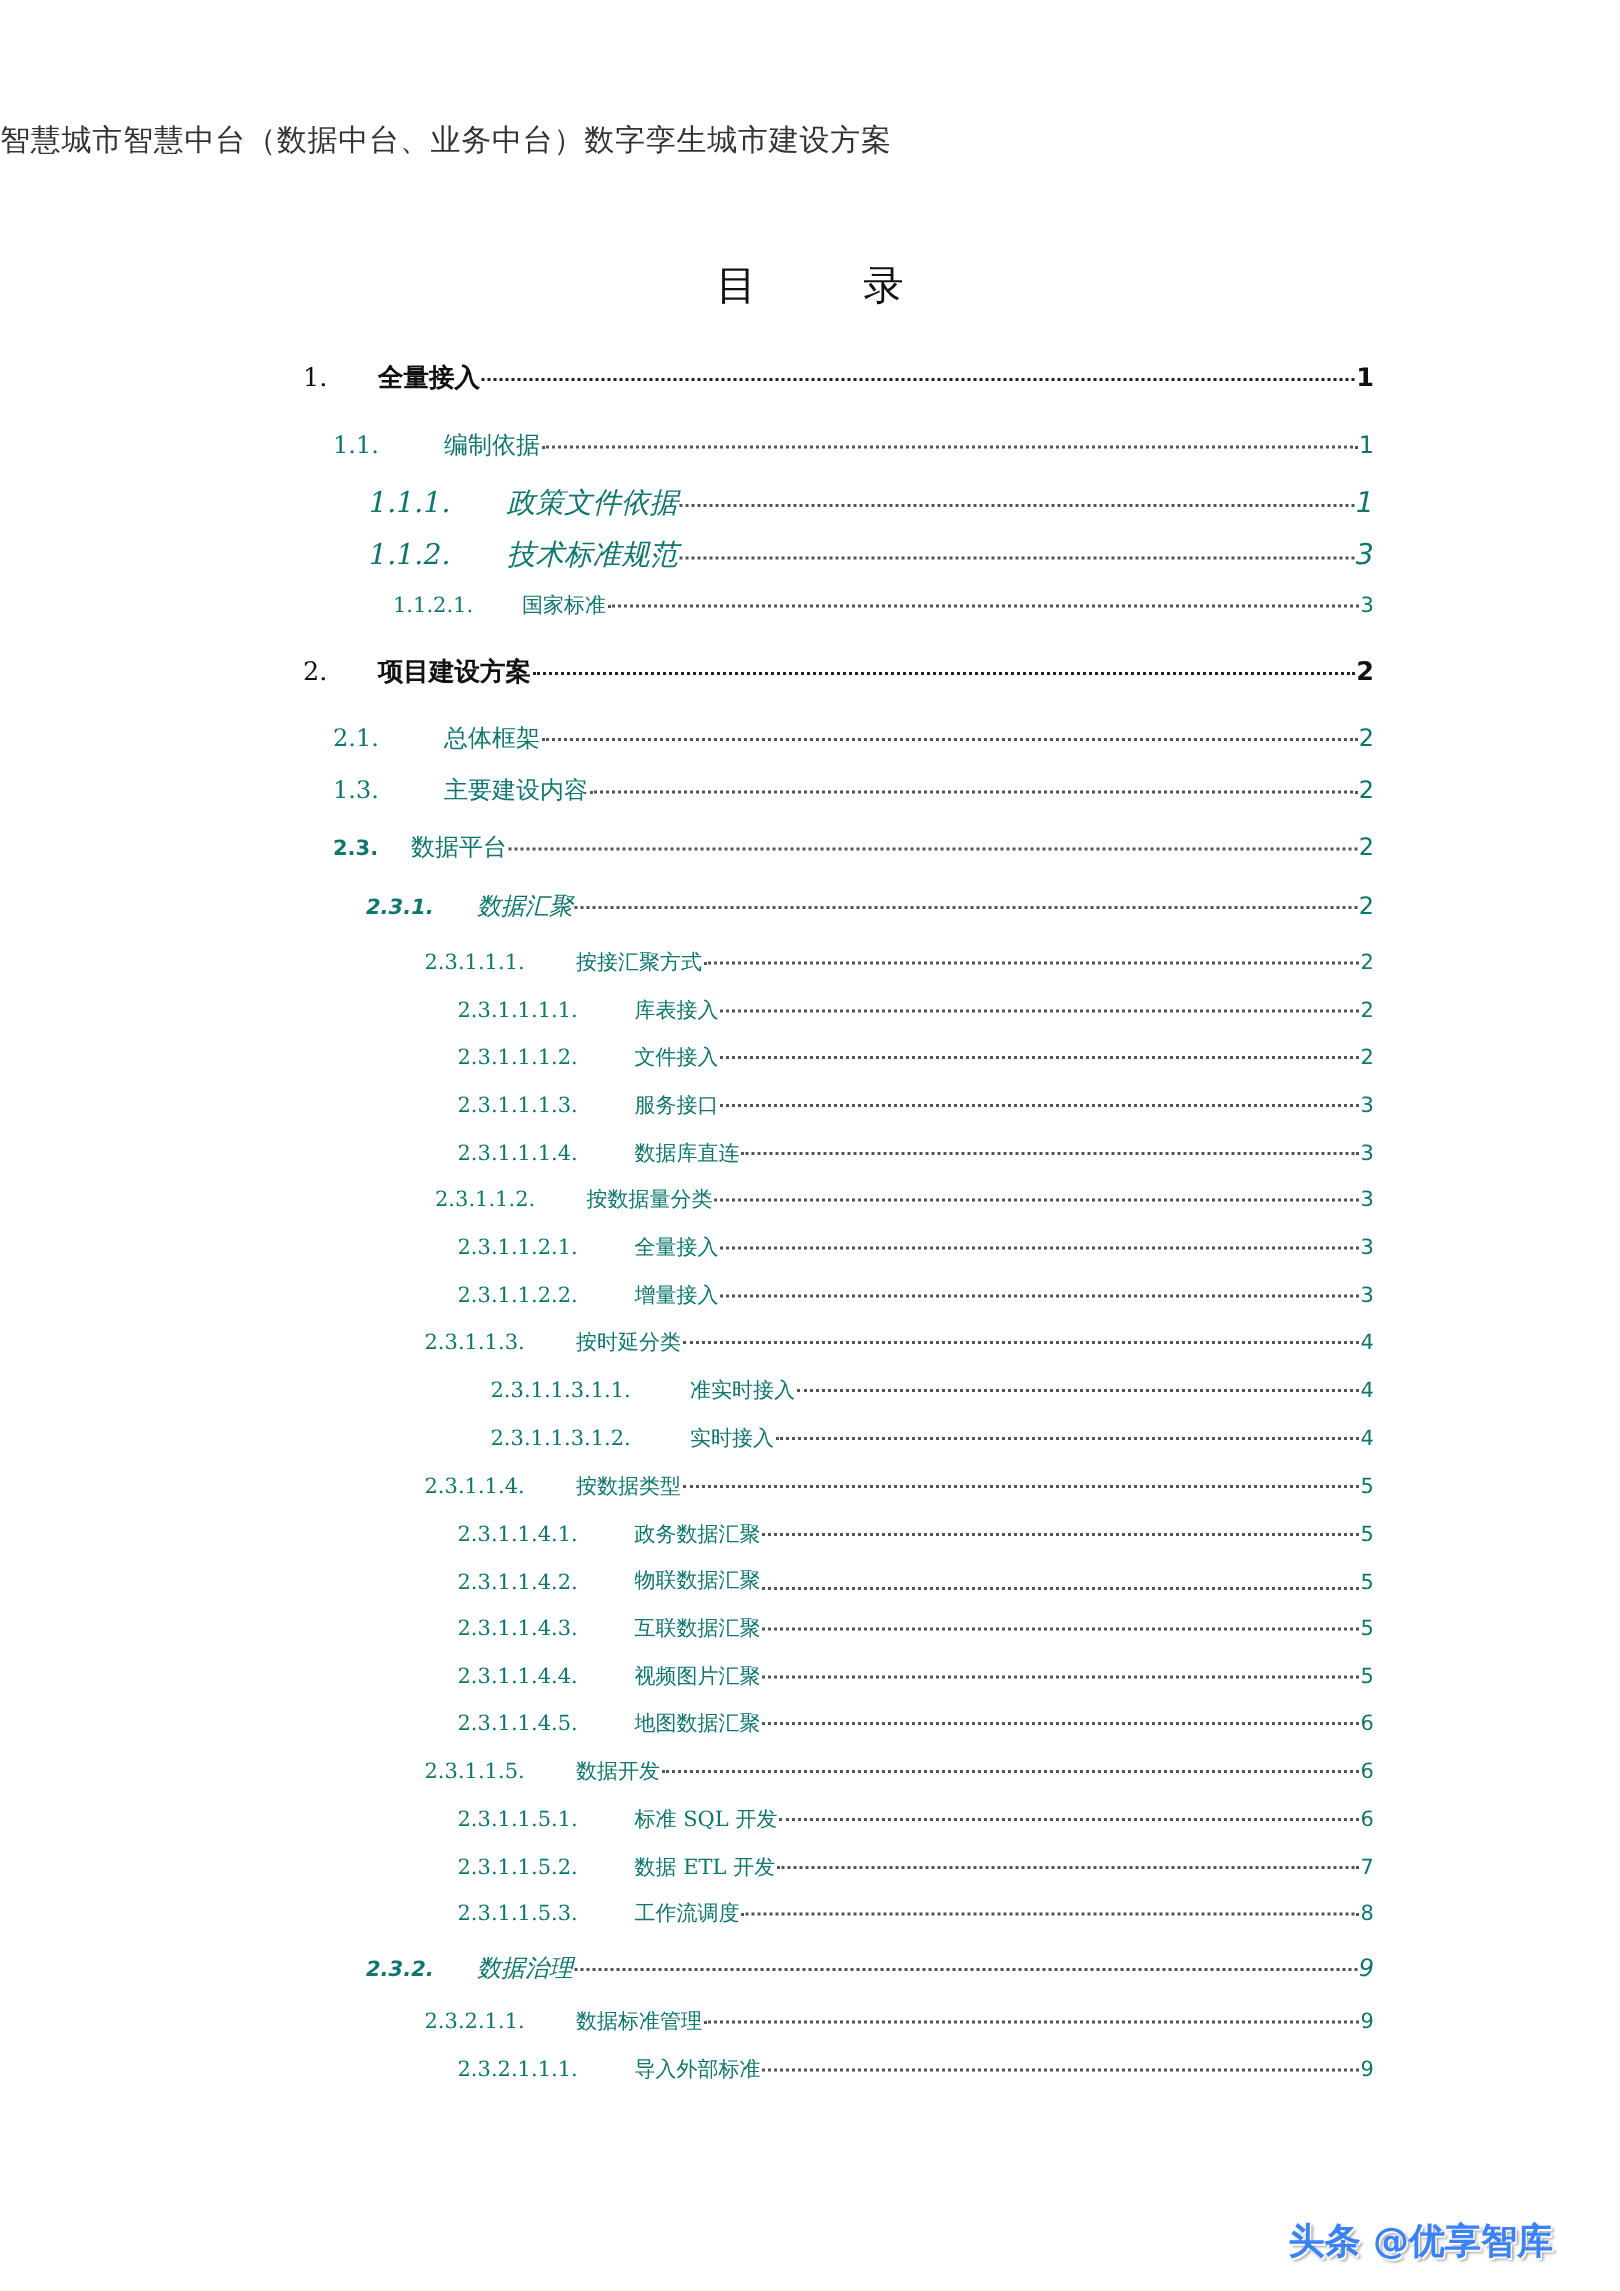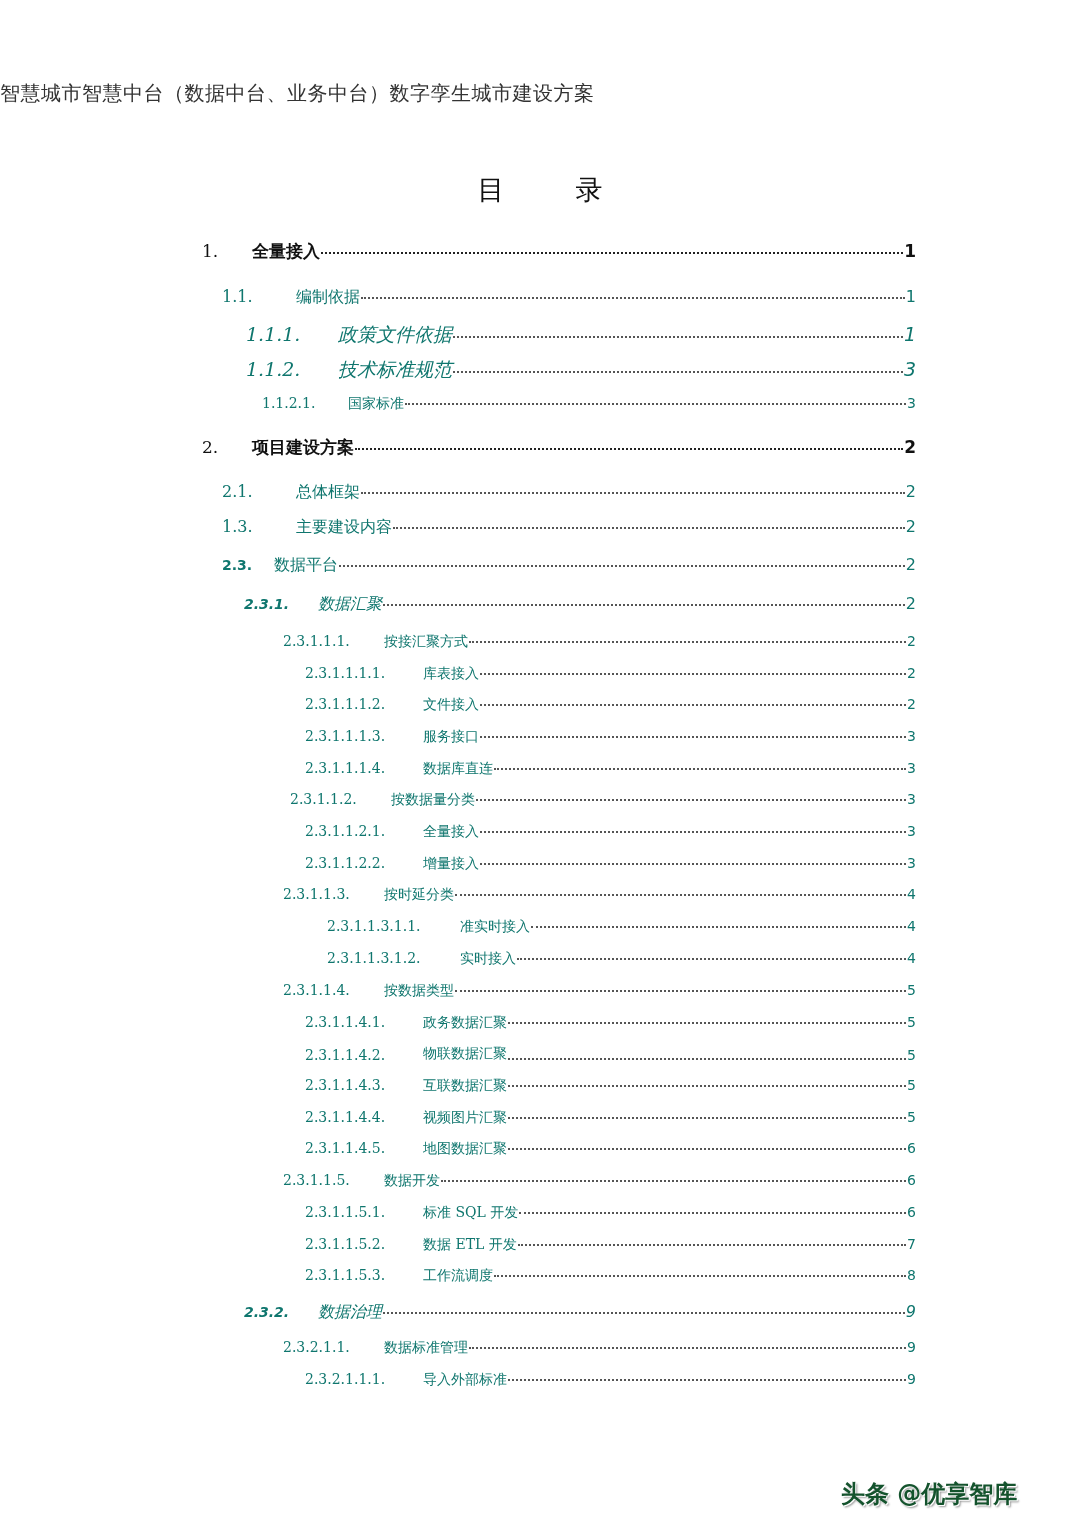--- a/index.html
+++ b/index.html
@@ -19,22 +19,22 @@
   .lvl1 .num { font-weight: normal; }
   .lvl1 .dots { border-bottom: 2px dotted #222; }
   .lvl2 { font-size: 16px; }
   .lvl3i { font-size: 19px; font-style: italic; }
   .lvl3b .num { font-weight: bold; font-style: italic; font-family: "DejaVu Sans", "Liberation Sans", sans-serif; font-size: 14px; }
   .lvl3b .title { font-style: italic; }
   .bold-num .num { font-weight: bold; font-family: "DejaVu Sans", "Liberation Sans", sans-serif; font-size: 14px; }
   .sm { font-size: 14px; }
   .italic-page .page { font-style: italic; }
   .bold-page .page { font-weight: bold; }
-  .watermark { position: absolute; left: 841px; top: 1478px; font-family: "DejaVu Sans", "Liberation Sans", sans-serif;
-               font-size: 24px; color: #14532d; font-weight: bold; text-shadow: 1px 1px 0 #fff, 2px 2px 2px #999; }
+  .watermark { position: absolute; left: 859px; top: 1478px; font-family: "DejaVu Sans", "Liberation Sans", sans-serif;
+               font-size: 24px; color: #3b82f6; font-weight: bold; text-shadow: 1px 1px 0 #fff, 2px 2px 2px #999; }
 </style>
 </head>
 <body>
 
 <div class="header">智慧城市智慧中台（数据中台、业务中台）数字孪生城市建设方案</div>
 <div class="toc-title">目　录</div>
 
 <div class="toc">
 
   <div class="row lvl1 bold-page" style="top:240px;left:202px;">

